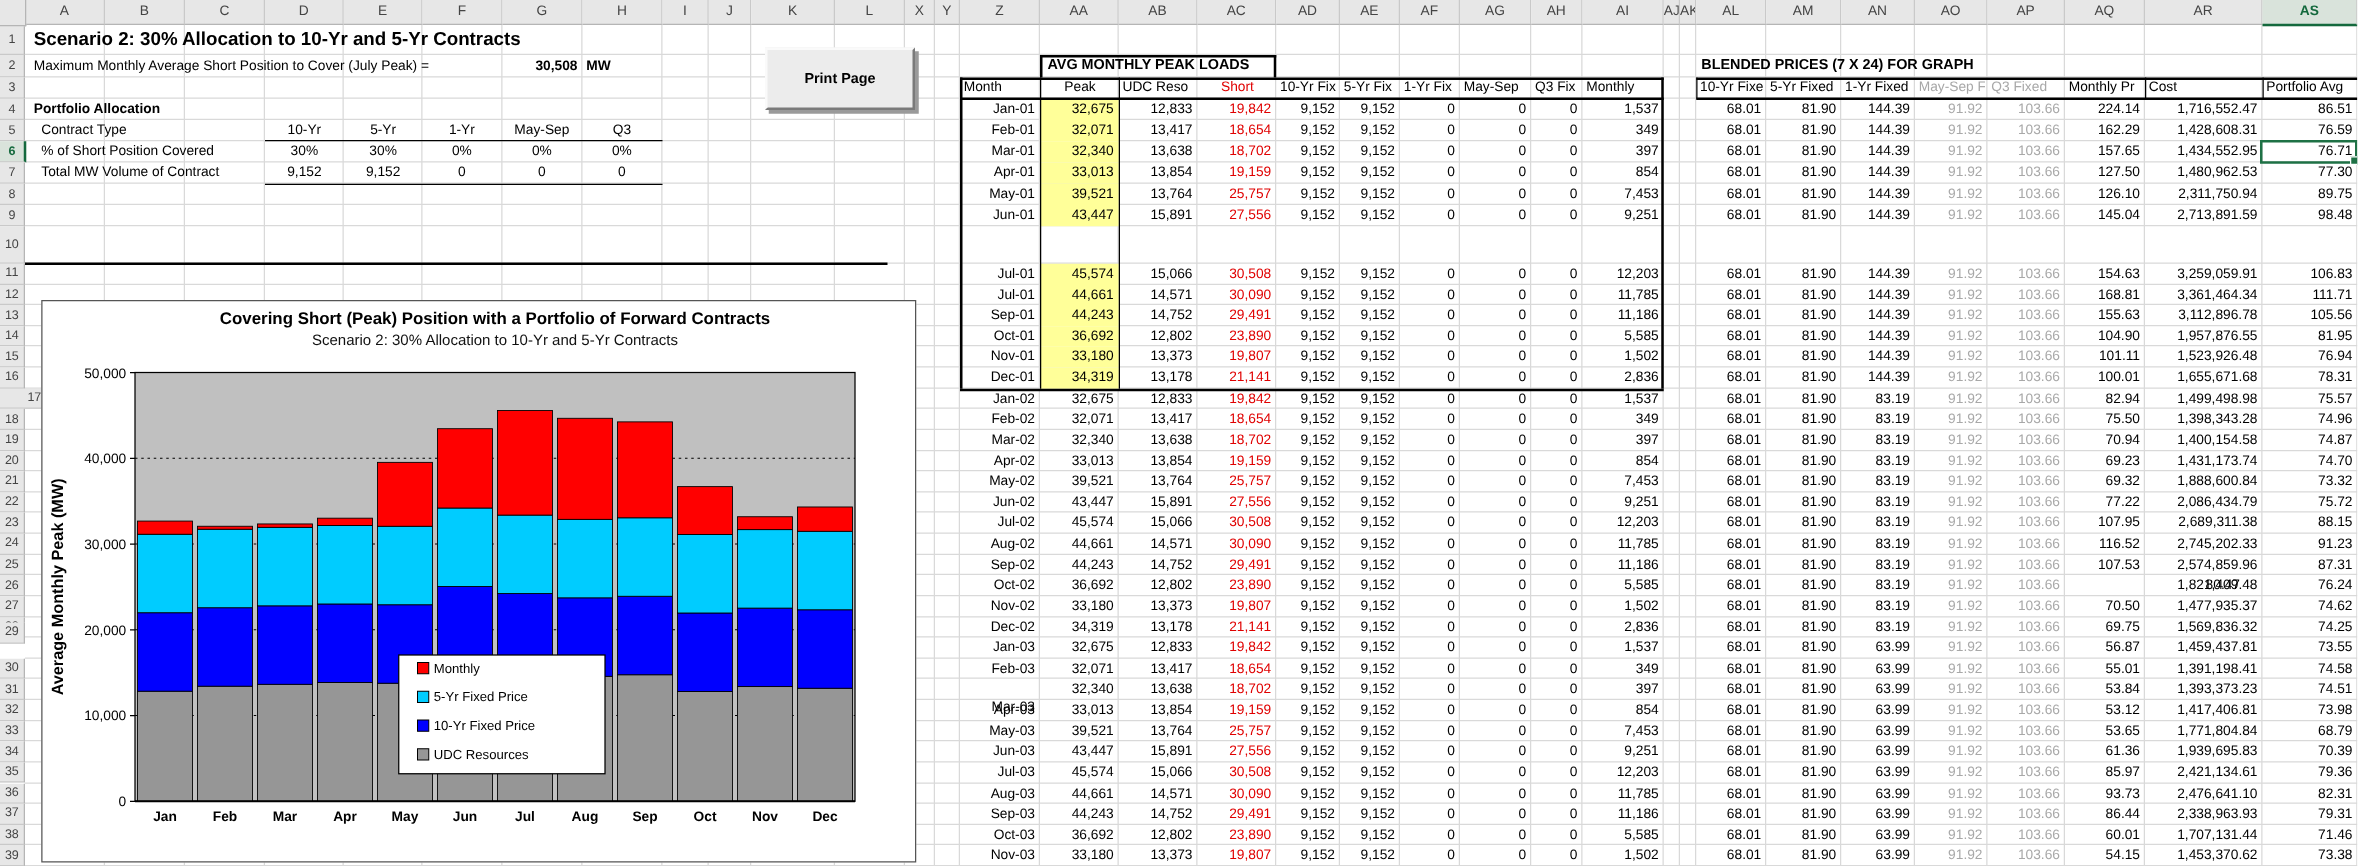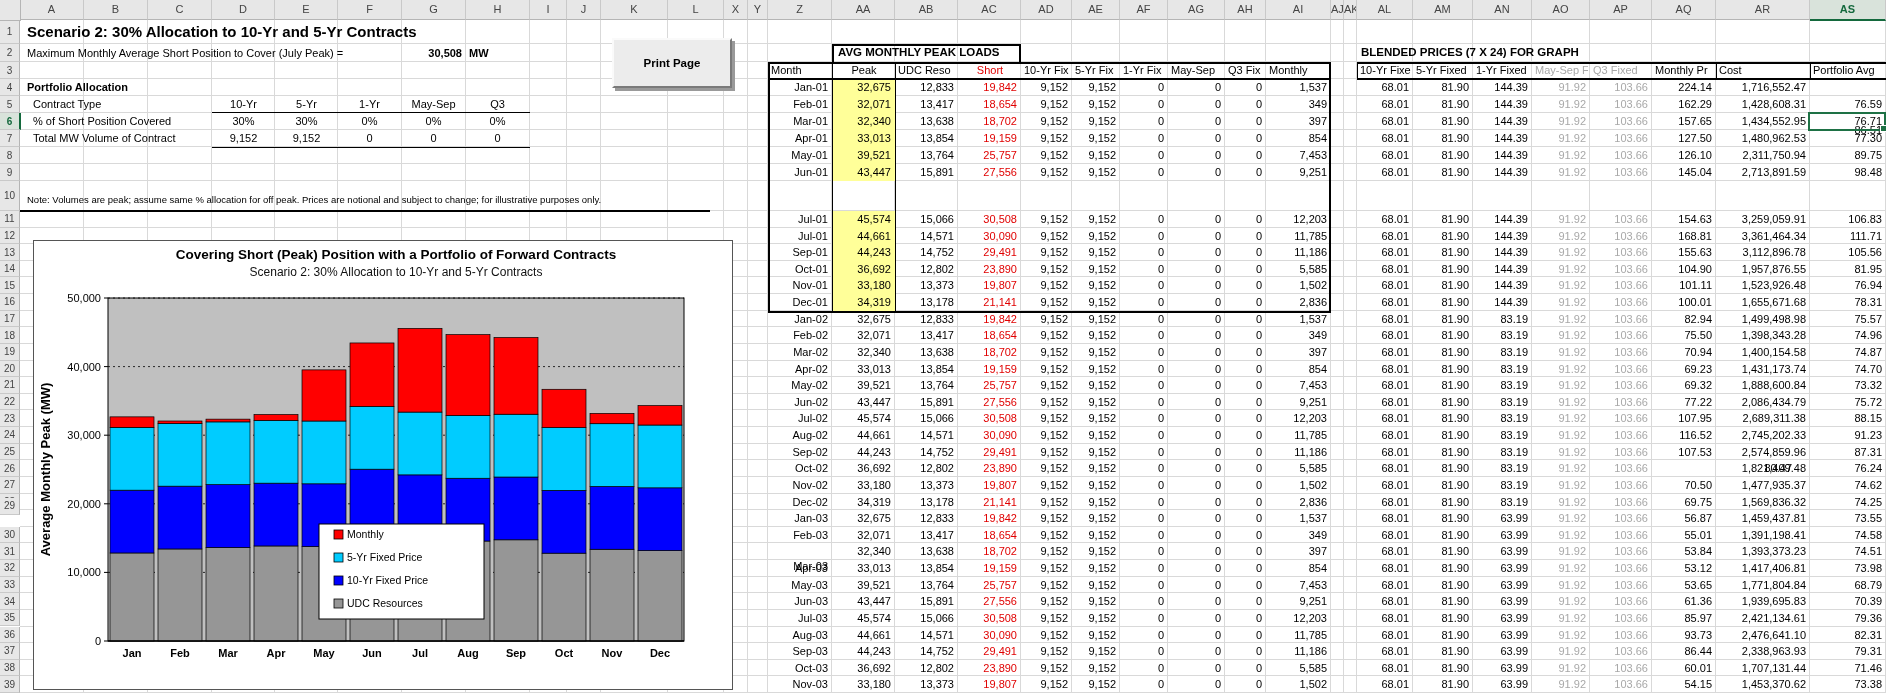--- a/index.html
+++ b/index.html
@@ -168,21 +168,21 @@
       <div class="rowhdr" style="top: 130px; height: 16px;">7</div>
       <div class="rowhdr" style="top: 147px; height: 16px;">8</div>
       <div class="rowhdr" style="top: 164px; height: 16px;">9</div>
       <div class="rowhdr" style="top: 181px; height: 29px;">10</div>
       <div class="rowhdr" style="top: 211px; height: 15.62px;">11</div>
       <div class="rowhdr" style="top: 227.62px; height: 15.62px;">12</div>
       <div class="rowhdr" style="top: 244.24px; height: 15.62px;">13</div>
       <div class="rowhdr" style="top: 260.86px; height: 15.62px;">14</div>
       <div class="rowhdr" style="top: 277.48px; height: 15.62px;">15</div>
       <div class="rowhdr" style="top: 294.1px; height: 15.62px; text-align: right;">16</div>
-      <div class="rowhdr" style="top: 310.72px; height: 15.62px;">17</div>
+      <div class="rowhdr" style="top: 310.72px; height: 15.62px; padding-left: 18px;">17</div>
       <div class="rowhdr" style="top: 327.34px; height: 15.62px;">18</div>
       <div class="rowhdr" style="top: 343.96px; height: 15.62px;">19</div>
       <div class="rowhdr" style="top: 360.58px; height: 15.62px;">20</div>
       <div class="rowhdr" style="top: 377.2px; height: 15.62px;">21</div>
       <div class="rowhdr" style="top: 393.82px; height: 15.62px;">22</div>
       <div class="rowhdr" style="top: 410.44px; height: 15.62px;">23</div>
       <div class="rowhdr" style="top: 427.06px; height: 15.62px;">24</div>
       <div class="rowhdr" style="top: 443.68px; height: 15.62px;">25</div>
       <div class="rowhdr" style="top: 460.3px; height: 15.62px;">26</div>
       <div class="rowhdr" style="top: 476.92px; height: 15.62px;">27</div>
@@ -223,21 +223,20 @@
   <div class="pacell" style="left:402px;top:115px;">0%</div>
   <div class="pacell" style="left:466px;top:115px;">0%</div>
 
   <div class="pacell" style="left:212px;top:132px;">9,152</div>
   <div class="pacell" style="left:275px;top:132px;">9,152</div>
   <div class="pacell" style="left:338px;top:132px;">0</div>
   <div class="pacell" style="left:402px;top:132px;">0</div>
   <div class="pacell" style="left:466px;top:132px;">0</div>
   <div class="paline" style="top:147px;"></div>
 
-  <div class="abs" id="note">Note: Volumes are peak; assume same % allocation for off peak.  Prices are notional and subject to change; for illustrative purposes only.</div>
   <div id="noteline"></div>
 
   <div id="printbtn">
       <span>Print Page</span>
     </div>
 
   <div class="tabletitle" style="left:838px;top:46px;">AVG MONTHLY PEAK LOADS</div>
   <div class="tabletitle" style="left:1361px;top:46px;">BLENDED PRICES (7 X 24) FOR GRAPH</div>
   <div id="peaktable">
       <div class="tcell" style="left: 771px; top: 62px; width: 59px; height: 17px; line-height: 17px;">Month</div>
@@ -620,21 +619,21 @@
       <div class="tcell" style="left: 1655px; top: 62px; width: 59px; height: 17px; line-height: 17px;">Monthly Pr</div>
       <div class="tcell" style="left: 1719px; top: 62px; width: 89px; height: 17px; line-height: 17px;">Cost</div>
       <div class="tcell" style="left: 1813px; top: 62px; width: 71px; height: 33px; line-height: 17px;">Portfolio Avg</div>
       <div class="tcell num" style="left: 1357px; top: 79px; width: 56px; height: 17px; line-height: 17px;">68.01</div>
       <div class="tcell num" style="left: 1413px; top: 79px; width: 60px; height: 17px; line-height: 17px;">81.90</div>
       <div class="tcell num" style="left: 1473px; top: 79px; width: 59px; height: 17px; line-height: 17px;">144.39</div>
       <div class="tcell num grayed" style="left: 1532px; top: 79px; width: 58px; height: 17px; line-height: 17px;">91.92</div>
       <div class="tcell num grayed" style="left: 1590px; top: 79px; width: 62px; height: 17px; line-height: 17px;">103.66</div>
       <div class="tcell num" style="left: 1652px; top: 79px; width: 64px; height: 17px; line-height: 17px;">224.14</div>
       <div class="tcell num" style="left: 1716px; top: 79px; width: 94px; height: 17px; line-height: 17px;">1,716,552.47</div>
-      <div class="tcell num" style="left: 1810px; top: 79px; width: 76px; height: 17px; line-height: 17px; margin-top: 43px;">86.51</div>
+      <div class="tcell num" style="left: 1810px; top: 79px; width: 76px; height: 17px; line-height: 17px;">86.51</div>
       <div class="tcell num" style="left: 1357px; top: 96px; width: 56px; height: 17px; line-height: 17px;">68.01</div>
       <div class="tcell num" style="left: 1413px; top: 96px; width: 60px; height: 17px; line-height: 17px;">81.90</div>
       <div class="tcell num" style="left: 1473px; top: 96px; width: 59px; height: 17px; line-height: 17px;">144.39</div>
       <div class="tcell num grayed" style="left: 1532px; top: 96px; width: 58px; height: 17px; line-height: 17px;">91.92</div>
       <div class="tcell num grayed" style="left: 1590px; top: 96px; width: 62px; height: 17px; line-height: 17px;">103.66</div>
       <div class="tcell num" style="left: 1652px; top: 96px; width: 64px; height: 17px; line-height: 17px;">162.29</div>
       <div class="tcell num" style="left: 1716px; top: 96px; width: 94px; height: 17px; line-height: 17px;">1,428,608.31</div>
       <div class="tcell num" style="left: 1810px; top: 96px; width: 76px; height: 17px; line-height: 17px;">76.59</div>
       <div class="tcell num" style="left: 1357px; top: 113px; width: 56px; height: 17px; line-height: 17px;">68.01</div>
       <div class="tcell num" style="left: 1413px; top: 113px; width: 60px; height: 17px; line-height: 17px;">81.90</div>

